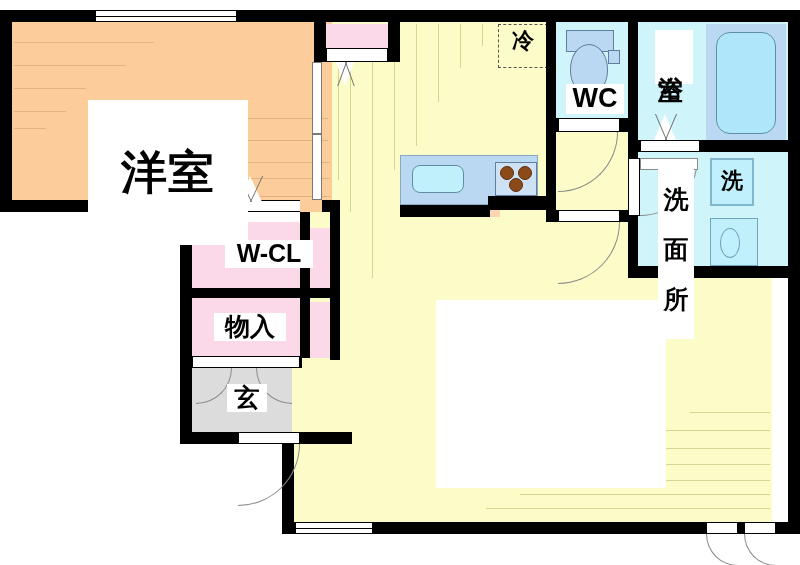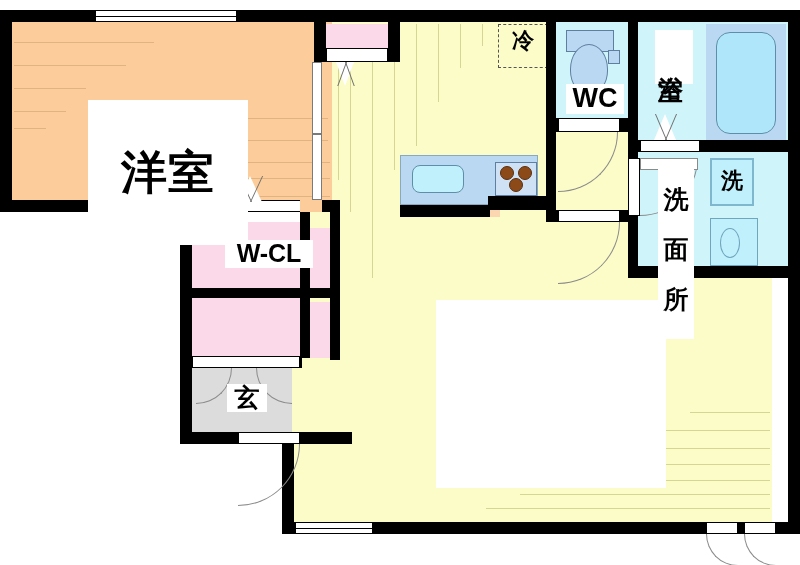--- a/index.html
+++ b/index.html
@@ -282,20 +282,21 @@
   <div class="label lbl-bed" style="left:88px; top:52px; width:148px; padding:2px 6px;margin-top:48px;">
     <span>洋室</span><br>
   </div>
 
   <div class="label lbl-ldk" style="left:436px; top:300px; width:218px; padding:2px 6px;">
     <br>
   </div>
 
   <div class="label lbl-mid" style="left:206px; top:240px; width:82px; padding:1px 3px;margin-left:19px;">W-CL</div>
 
+  <div class="label lbl-mid" style="left:214px; top:313px; width:66px; padding:1px 3px;">物入</div>
 
   <div class="label lbl-mid" style="left:227px; top:384px; width:34px; padding:1px 3px;">玄</div>
 
   <div class="label lbl-mid" style="left:566px; top:84px; width:52px; padding:1px 3px; font-size:27px;">WC</div>
 
   <div class="label lbl-vert" style="left:655px; top:30px; width:32px; padding:2px 3px;">
     <span style="display:block; writing-mode:vertical-rl;">浴室</span>
   </div>
 
   <div class="label lbl-vert" style="left:658px; top:160px; width:30px; padding:2px 3px;">

